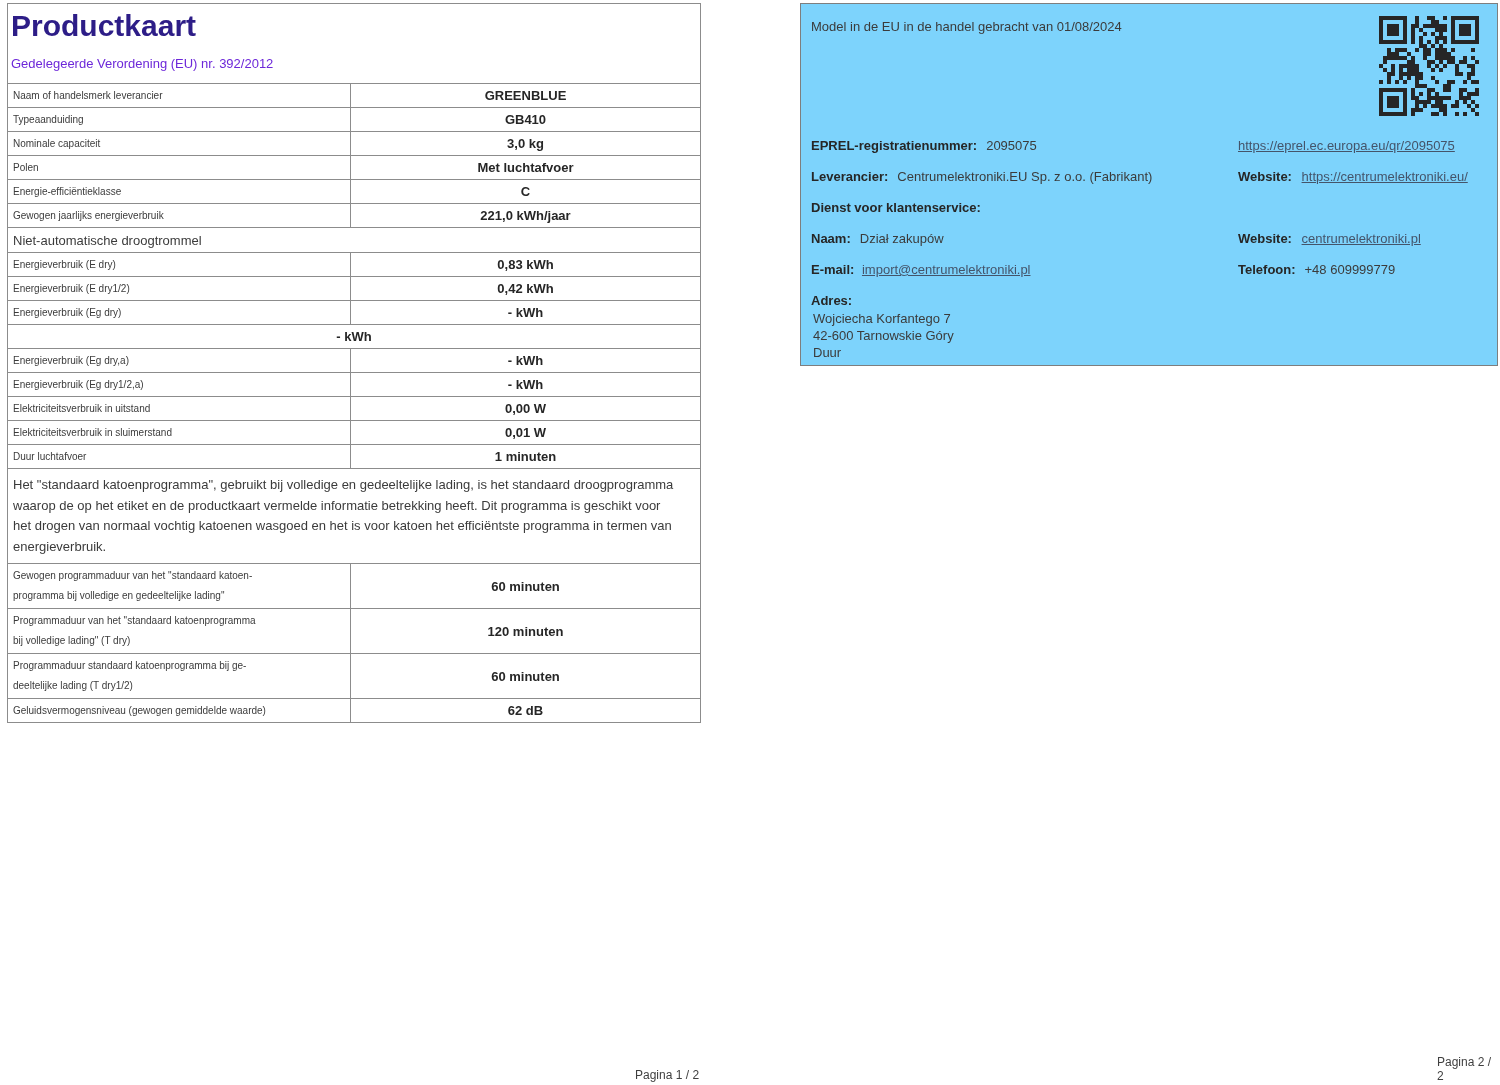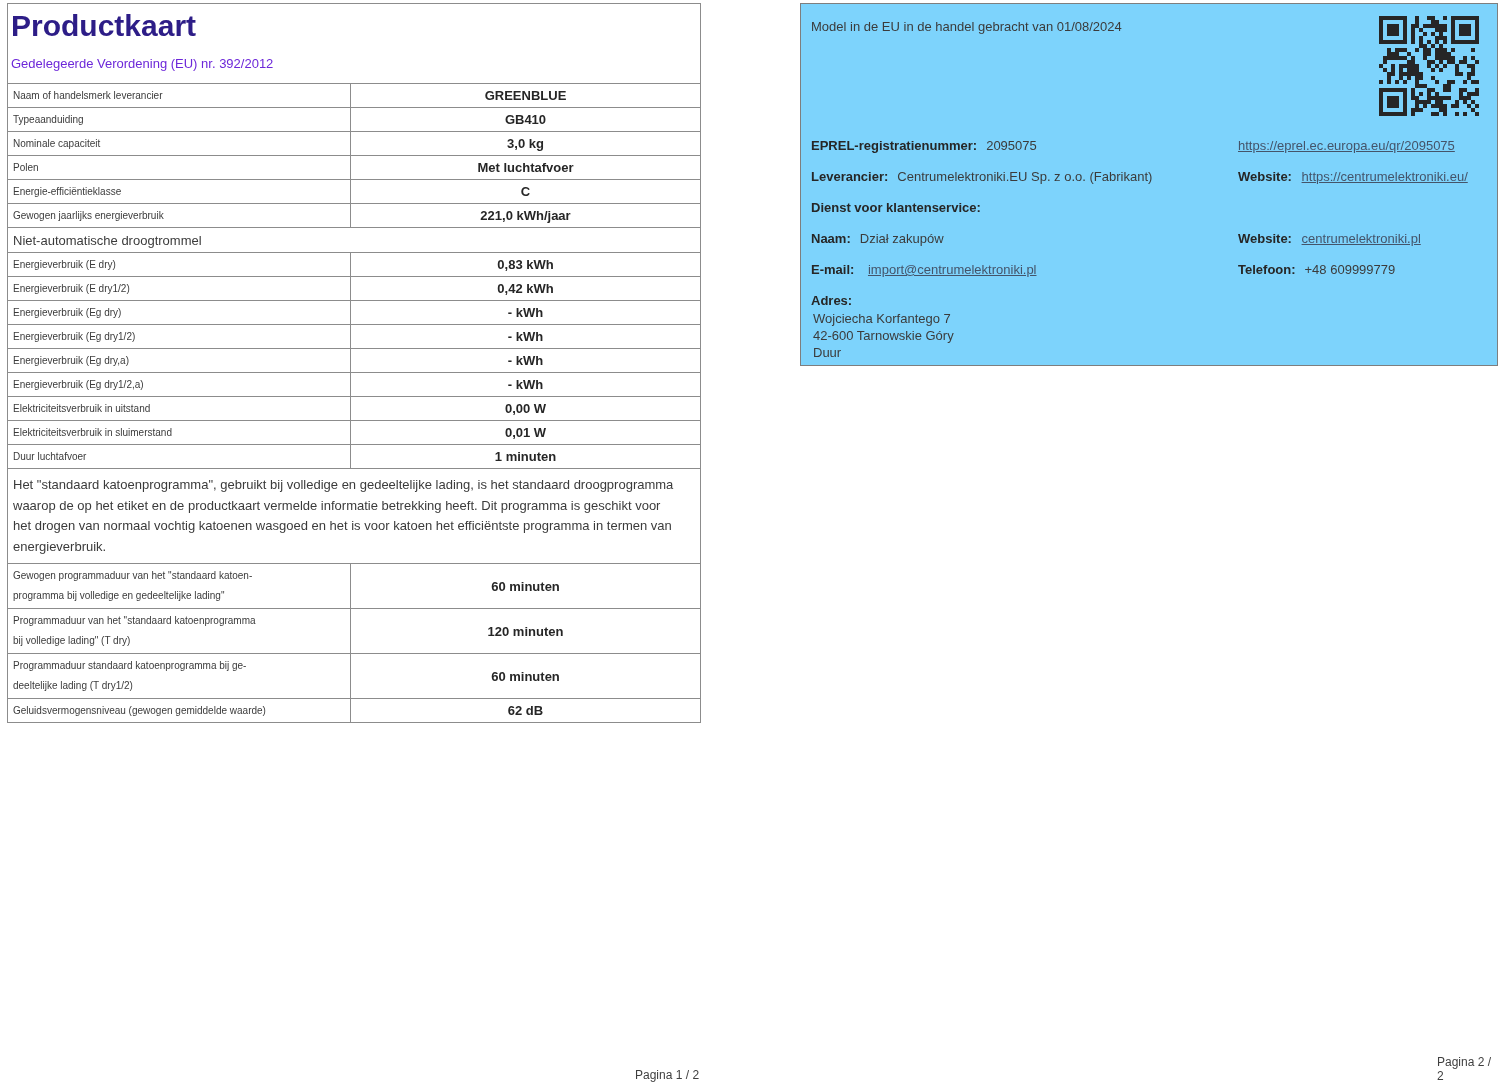--- a/index.html
+++ b/index.html
@@ -97,21 +97,20 @@
       </div>
       <div class="trow kv">
         <div class="cell-label">Energieverbruik (E dry1/2)</div>
         <div class="cell-value">0,42 kWh</div>
       </div>
       <div class="trow kv">
         <div class="cell-label">Energieverbruik (Eg dry)</div>
         <div class="cell-value">- kWh</div>
       </div>
       <div class="trow kv">
-        <div class="cell-label">Energieverbruik (Eg dry1/2)</div>
         <div class="cell-value">- kWh</div>
       </div>
       <div class="trow kv">
         <div class="cell-label">Energieverbruik (Eg dry,a)</div>
         <div class="cell-value">- kWh</div>
       </div>
       <div class="trow kv">
         <div class="cell-label">Energieverbruik (Eg dry1/2,a)</div>
         <div class="cell-value">- kWh</div>
       </div>
@@ -478,21 +477,21 @@
   <div class="p2-line" style="left:10px;top:196px;">
     <b>Dienst voor klantenservice:</b>
   </div>
 
   <div class="p2-line" style="left:10px;top:227px;width:676px;">
     <b>Naam:</b><span class="val">Dział zakupów</span>
     <span class="rcol"><b>Website:</b> <a class="doclink" style="margin-left:6px;">centrumelektroniki.pl</a></span>
   </div>
 
   <div class="p2-line" style="left:10px;top:258px;width:676px;">
-    <b>E-mail:</b> <a class="doclink" style="margin-left:10px;">import@centrumelektroniki.pl</a>
+    <b>E-mail:</b> <a class="doclink" style="margin-left:4px;">import@centrumelektroniki.pl</a>
     <span class="rcol"><b>Telefoon:</b><span class="val">+48 609999779</span></span>
   </div>
 
   <div class="p2-line" style="left:10px;top:289px;">
     <b>Adres:</b>
   </div>
   <div class="addr" style="top:307px;">Wojciecha Korfantego 7</div>
   <div class="addr" style="top:324px;">42-600 Tarnowskie Góry</div>
   <div class="addr" style="top:341px;">Duur</div>
 </div>

